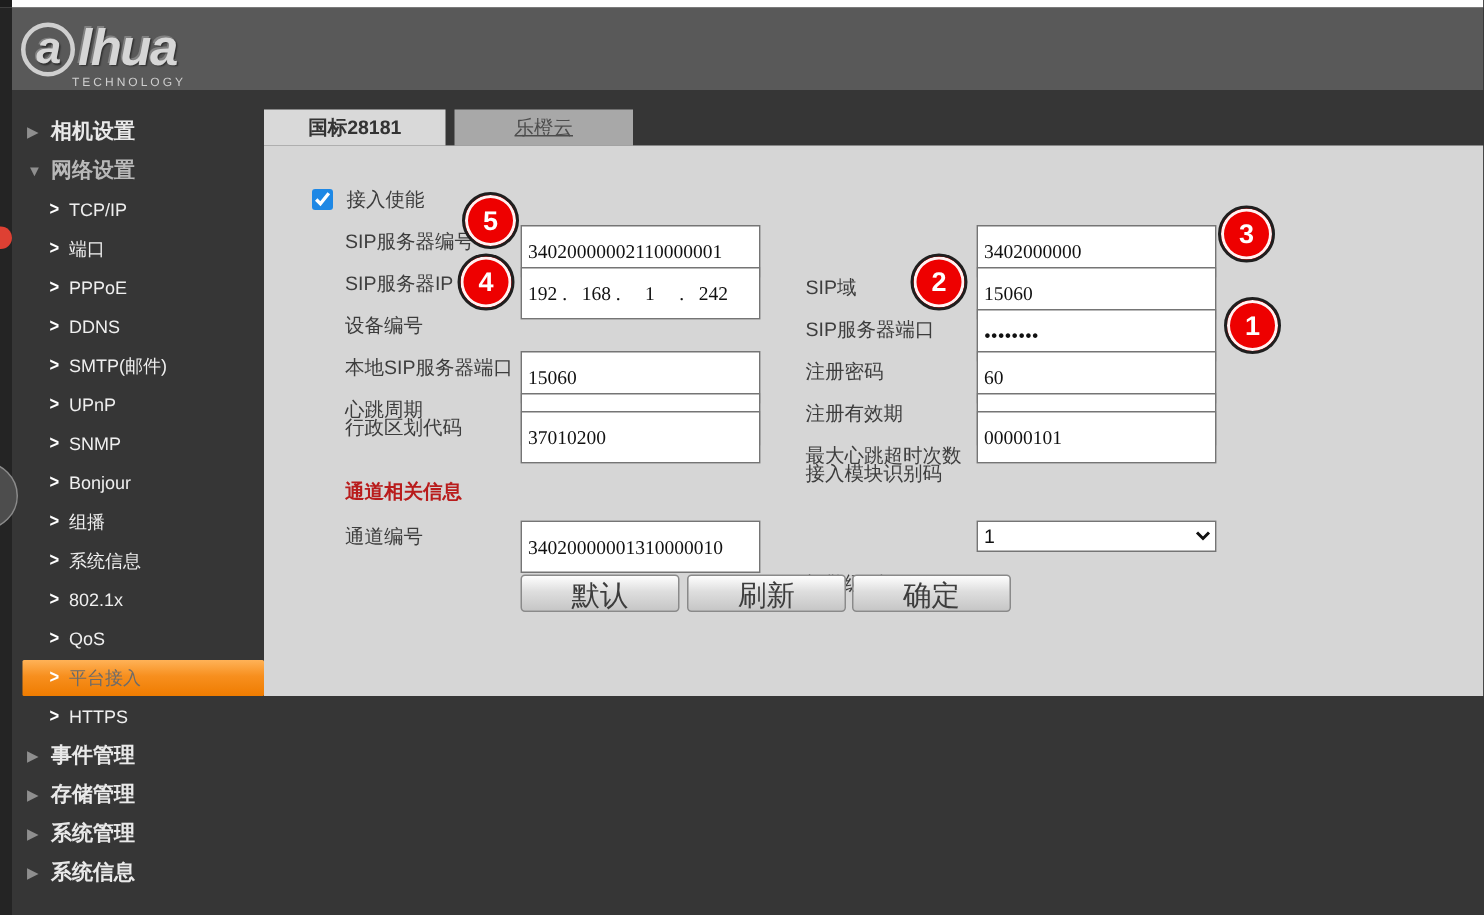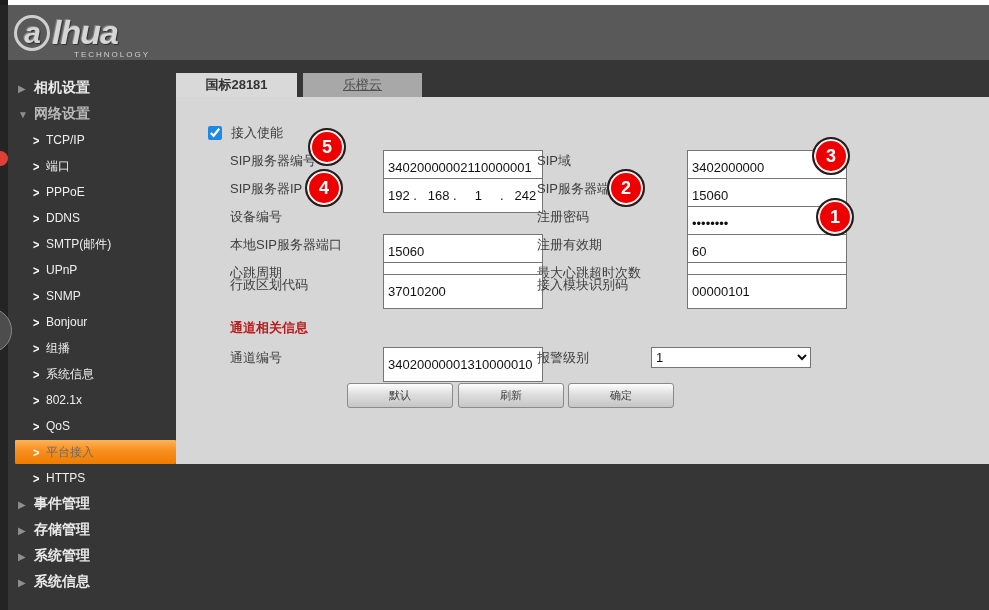--- a/index.html
+++ b/index.html
@@ -12,21 +12,21 @@
   .top-strip { position:absolute; left:0; top:0; width:989px; height:5px; background:#fdfdfd; }
   .top-strip-corner { position:absolute; left:0; top:0; width:8px; height:5px; background:#1d1d1d; }
 
   
   .header { position:absolute; left:0; top:5px; width:989px; height:55px; background:#595959; }
   .logo { position:absolute; left:14px; top:8px; color:#d6d6d6; }
   .logo-line { font-style:italic; font-weight:bold; font-size:34px; letter-spacing:-1px;
                text-shadow:1px 1px 1px rgba(0,0,0,0.45), -1px -1px 0 rgba(255,255,255,0.25); display:flex; align-items:center; }
   .logo-a { display:inline-block; border:3px solid #cfcfcf; border-radius:50%; width:36px; height:36px;
             line-height:30px; text-align:center; margin-right:2px; font-size:30px; }
-  .logo-sub { font-size:8px; letter-spacing:2px; color:#cfcfcf; margin-left:60px; margin-top:-2px; }
+  .logo-sub { font-size:8px; letter-spacing:2px; color:#cfcfcf; margin-left:34px; margin-top:-2px; }
 
   
   .left-strip { position:absolute; left:0; top:5px; width:8px; height:605px; background:#242424; }
   .edge-dot-red { position:absolute; left:-7px; top:151px; width:15px; height:15px; border-radius:50%;
                   background:#de4033; z-index:5; }
   .edge-circle-gray { position:absolute; left:-33px; top:308px; width:45px; height:45px; border-radius:50%;
                       background:#4d4d4d; border:1px solid #8b8b8b; z-index:5; }
 
   
   .sidebar { position:absolute; left:0; top:75px; width:176px; }
@@ -48,32 +48,32 @@
 
   
   .panel { position:absolute; left:176px; top:97px; width:813px; height:367px; background:#d6d6d6; }
 
   .chk-row { position:absolute; left:32px; top:27px; display:flex; align-items:center; }
   .chk { width:14px; height:14px; accent-color:#1e88e5; margin-right:9px; }
   .chk-label { font-size:13px; color:#3d3d3d; }
 
   .frow { position:absolute; left:0; width:813px; height:21px; }
   .flabel { position:absolute; font-size:13px; color:#3d3d3d; line-height:21px; white-space:nowrap; }
-  .fl { left:54px; } .fr { left:361px; }
+  .fl { left:54px; } .fr { left:361px;margin-top:31px; }
   .finput { position:absolute; height:35px; width:160px; border:1px solid #757575; background:#fff;
-            font-size:13px; color:#111; padding:0 4px; font-family:Liberation Sans, sans-serif;margin-left:36px; }
+            font-size:13px; color:#111; padding:0 4px; font-family:Liberation Serif, serif; }
   .li { left:171px; } .ri { left:475px; }
 
   .section-title { position:absolute; left:54px; top:222px; font-size:13px; font-weight:bold; color:#b91c1c; }
 
   .fselect { position:absolute; left:475px; height:21px; width:160px; border:1px solid #757575; background:#fff;
              font-size:13px; color:#111; font-family:"Liberation Sans",sans-serif; }
 
   .btn { position:absolute; top:286px; width:106px; height:25px; border:1px solid #8a8a8a; border-radius:3px;
-         background:linear-gradient(#fefefe,#dedede 45%,#c6c6c6); font-size:11px; color:#3d3d3d;
+         background:linear-gradient(#fefefe,#dedede 45%,#c6c6c6); font-size:19px; color:#3d3d3d;
          font-family:"Liberation Sans",sans-serif; cursor:pointer; }
   .btn-default { left:171px; } .btn-refresh { left:282px; } .btn-confirm { left:392px; }
 
   
   .badge { position:absolute; width:38px; height:38px; border-radius:50%; background:#ee0000;
            border:2px solid #1f1f1f; box-shadow:inset 0 0 0 2px rgba(255,255,255,0.95);
            color:#fff; font-weight:bold; font-size:18px; display:flex; align-items:center; justify-content:center;
            z-index:10; }
 </style>
 </head>

